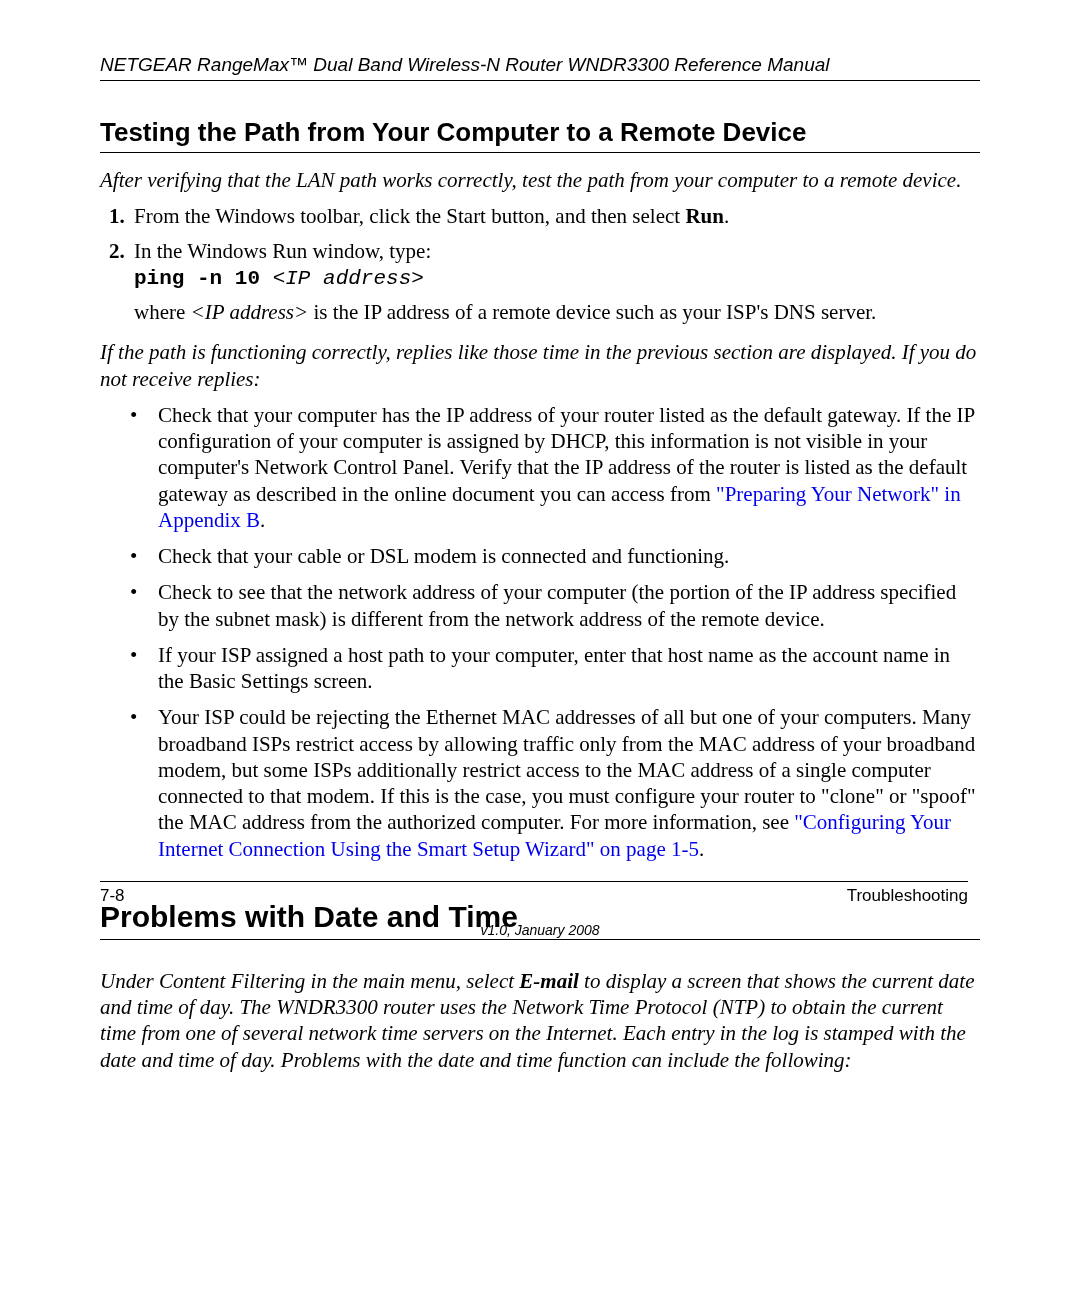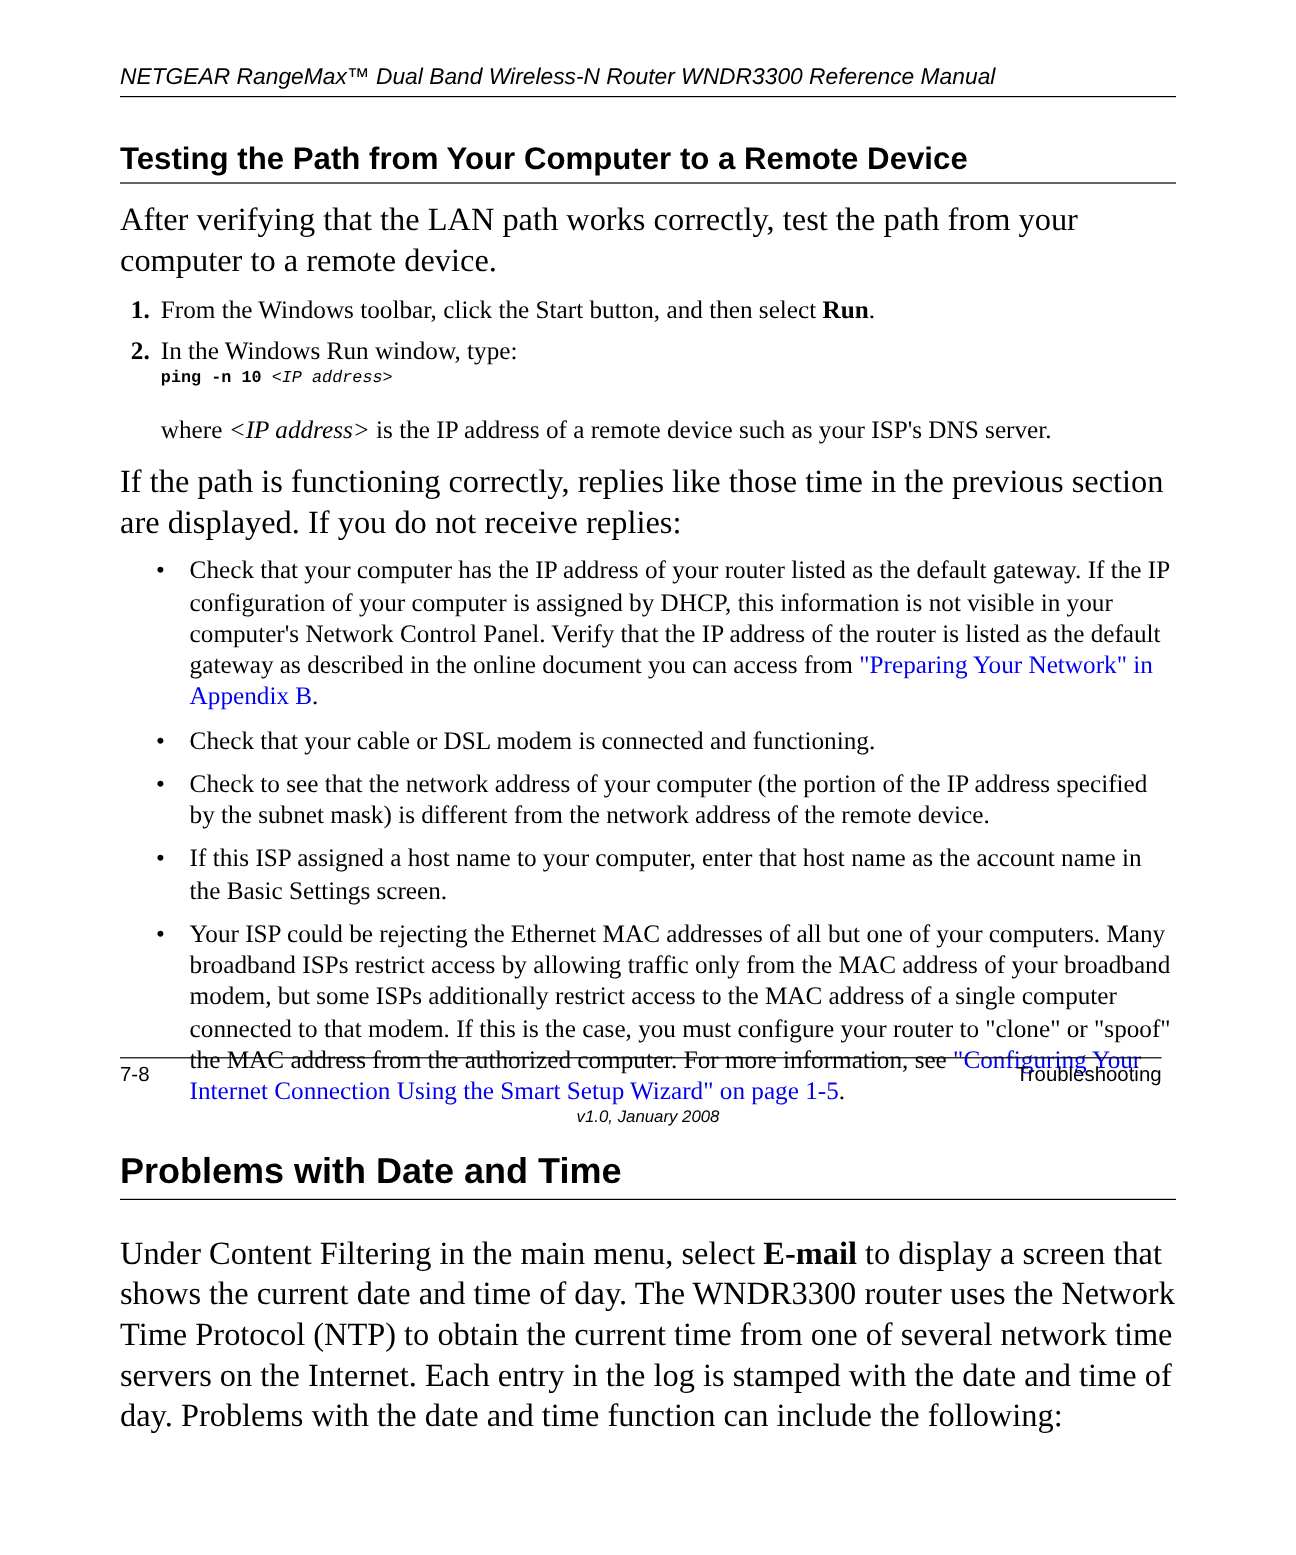--- a/index.html
+++ b/index.html
@@ -34,41 +34,42 @@
   }
   h2.big-heading {
     font-family: Arial, Helvetica, sans-serif;
     font-weight: bold;
     font-size: 30px;
     margin: 38px 0 6px 0;
     border-bottom: 1.2px solid #000;
     padding-bottom: 5px;
   }
   p.body {
-    font-size: 27px;
+    font-size: 21px;
     line-height: 1.25;
     margin: 14px 0 10px 0;
+    font-style: italic;
   }
   ol.steps {
     font-size: 21px;
     line-height: 1.25;
     padding-left: 30px;
     margin: 10px 0;
   }
   ol.steps > li {
     margin-bottom: 8px;
     padding-left: 4px;
   }
   ol.steps > li::marker {
     font-weight: bold;
   }
   .code-line {
     font-family: "Courier New", monospace;
-    font-size: 14px;
-    margin: 2px 0 20px 0;
+    font-size: 21px;
+    margin: 2px 0 7px 0;
     display: block;
   }
   .code-bold { font-weight: bold; }
   .code-ital { font-style: italic; }
   .substep {
     font-size: 21px;
     margin: 6px 0 0 0;
   }
   ul.bullets {
     font-size: 21px;
@@ -144,21 +145,21 @@
   </ol>
 
   <p class="body">If the path is functioning correctly, replies like those time in the previous section are displayed. If you do not receive replies:</p>
 
   <ul class="bullets">
     <li>
       <span>Check that your computer has the IP address of your router listed as the default gateway. If the IP configuration of your computer is assigned by DHCP, this information is not visible in your computer's Network Control Panel. Verify that the IP address of the router is listed as the default gateway as described in the online document you can access from </span><span class="link">"Preparing Your Network" in Appendix B</span><span>.</span>
     </li>
     <li>Check that your cable or DSL modem is connected and functioning.</li>
     <li>Check to see that the network address of your computer (the portion of the IP address specified by the subnet mask) is different from the network address of the remote device.</li>
-    <li>If this ISP assigned a host name to your computer, enter that host name as the account name in the Basic Settings screen.</li>
+    <li>If your ISP assigned a host path to your computer, enter that host name as the account name in the Basic Settings screen.</li>
     <li>
       <span>Your ISP could be rejecting the Ethernet MAC addresses of all but one of your computers. Many broadband ISPs restrict access by allowing traffic only from the MAC address of your broadband modem, but some ISPs additionally restrict access to the MAC address of a single computer connected to that modem. If this is the case, you must configure your router to "clone" or "spoof" the MAC address from the authorized computer. For more information, see </span><span class="link">"Configuring Your Internet Connection Using the Smart Setup Wizard" on page 1-5</span><span>.</span>
     </li>
   </ul>
 
   <h2 class="big-heading">Problems with Date and Time</h2>
 
   <p class="body" style="margin-top:28px;">
     <span>Under Content Filtering in the main menu, select </span><span class="bold">E-mail</span><span> to display a screen that shows the current date and time of day. The WNDR3300 router uses the Network Time Protocol (NTP) to obtain the current time from one of several network time servers on the Internet. Each entry in the log is stamped with the date and time of day. Problems with the date and time function can include the following:</span>
   </p>

